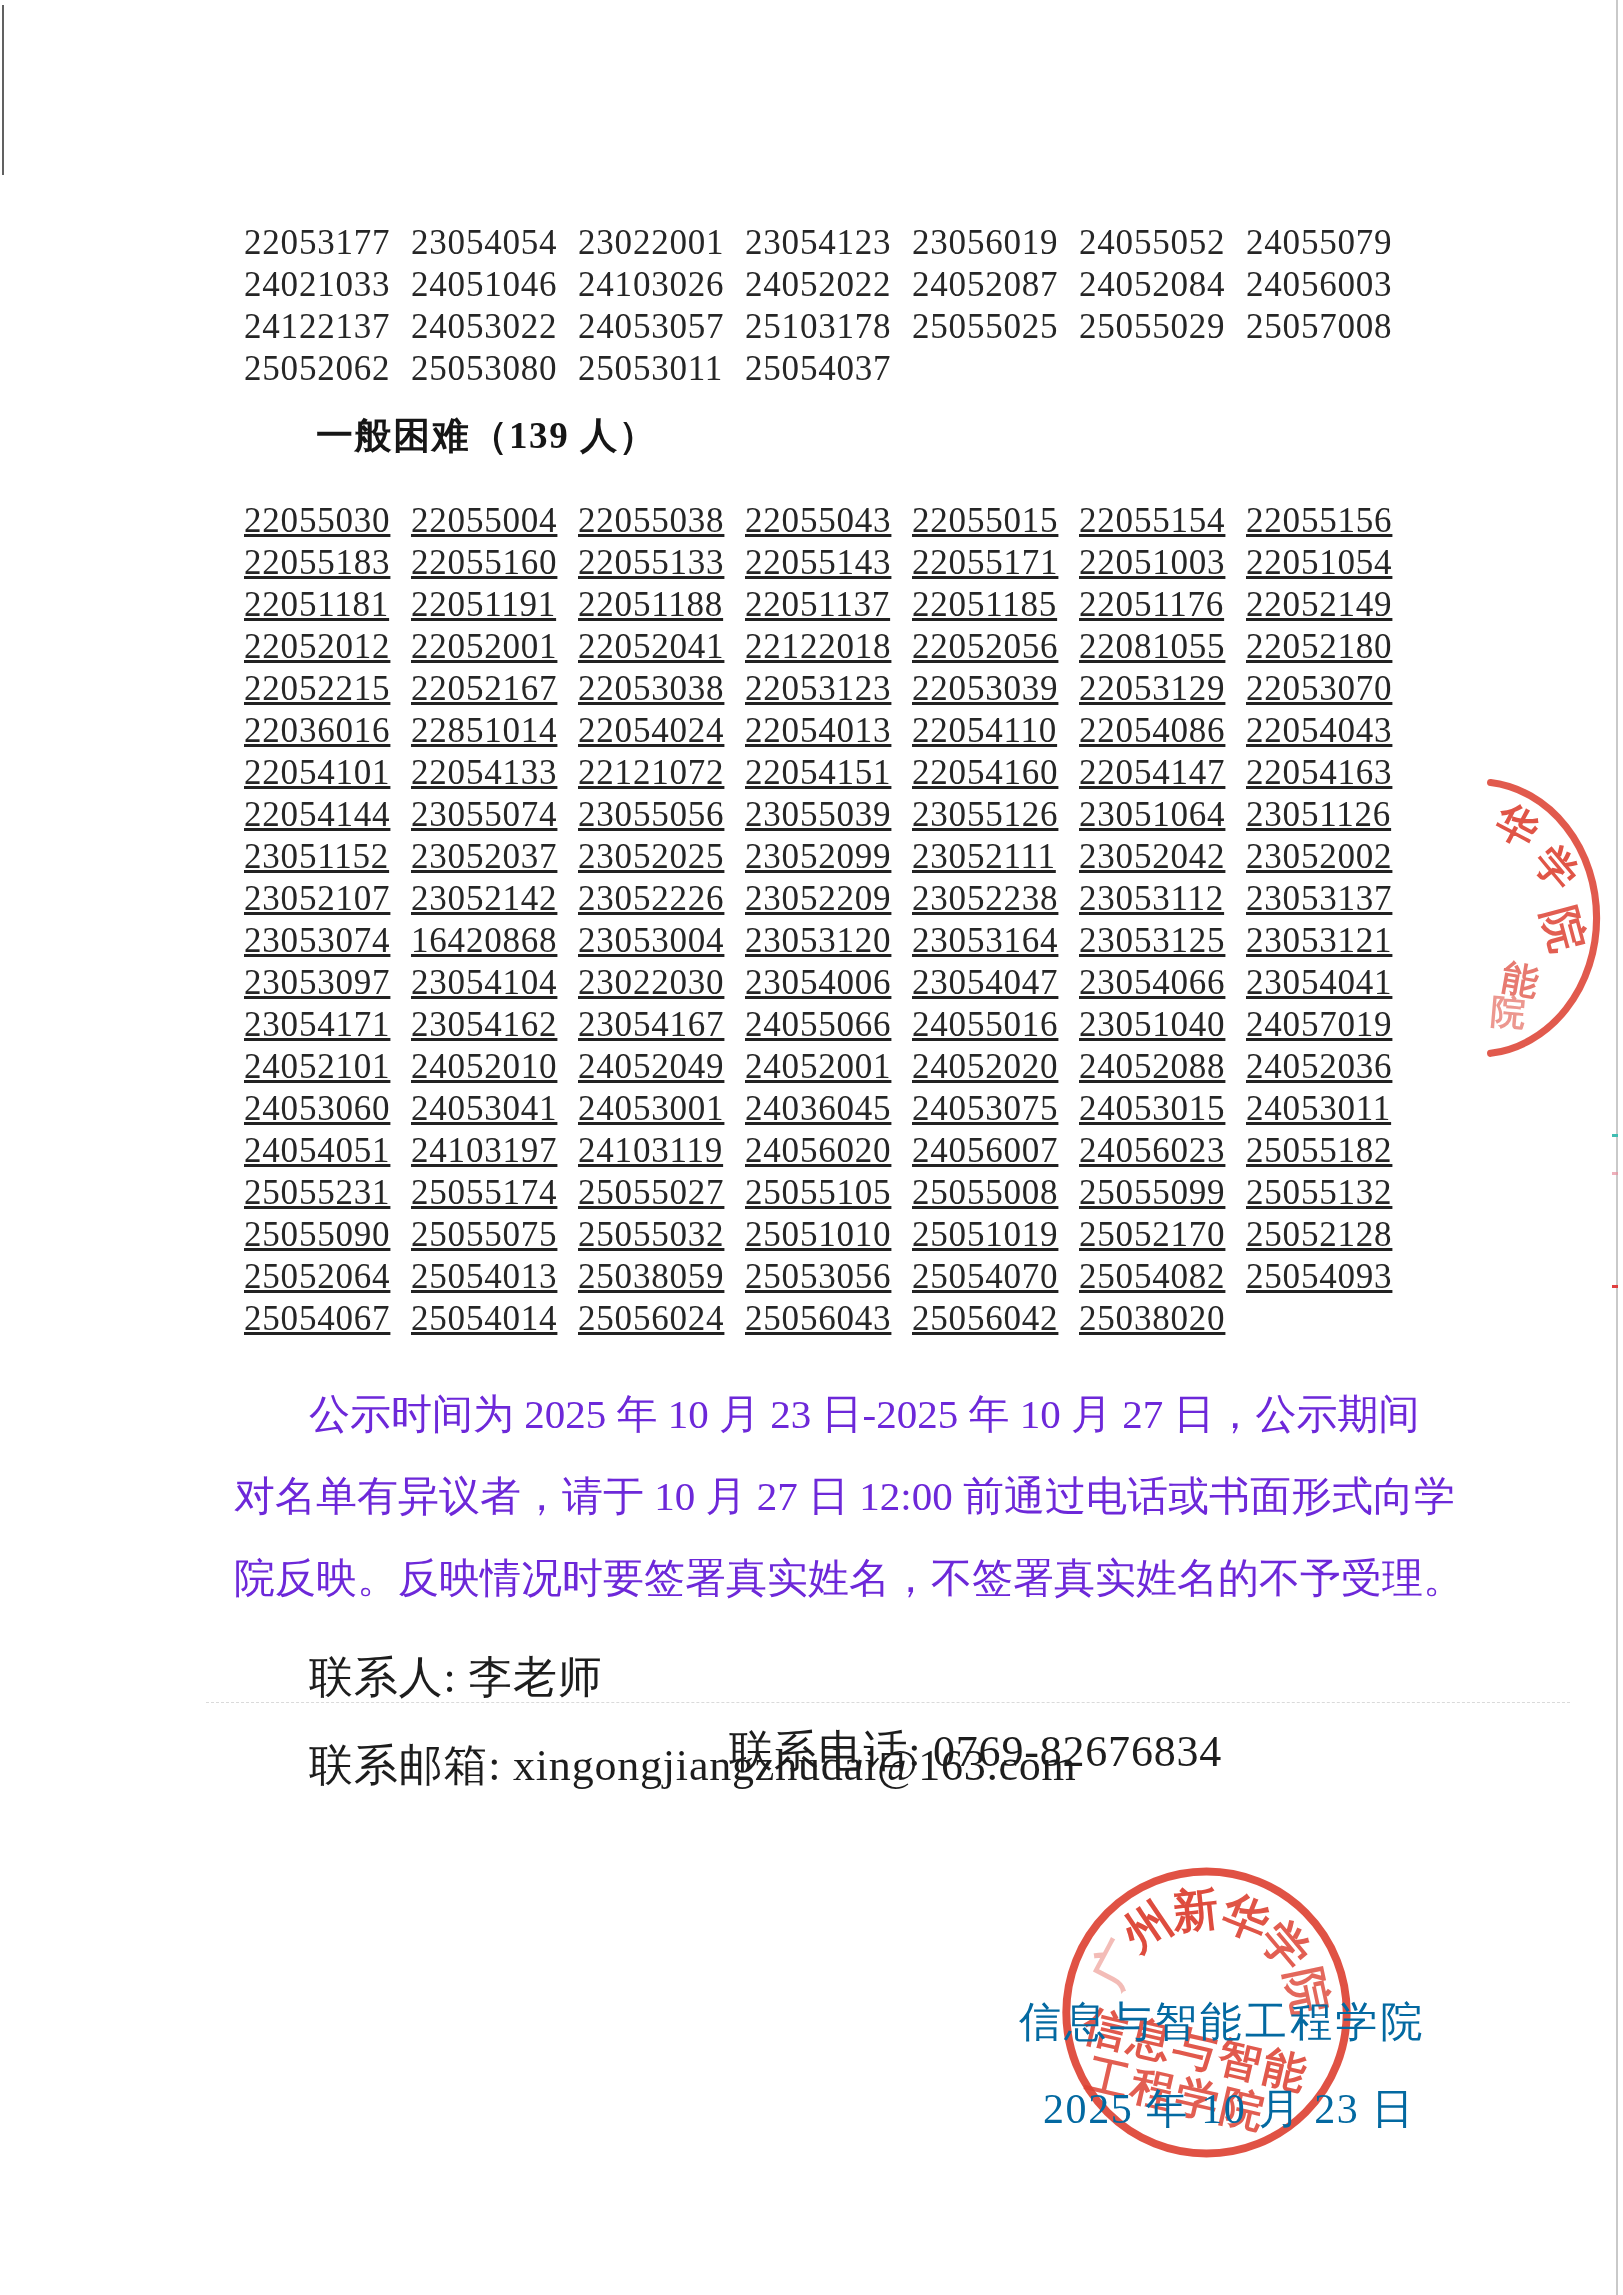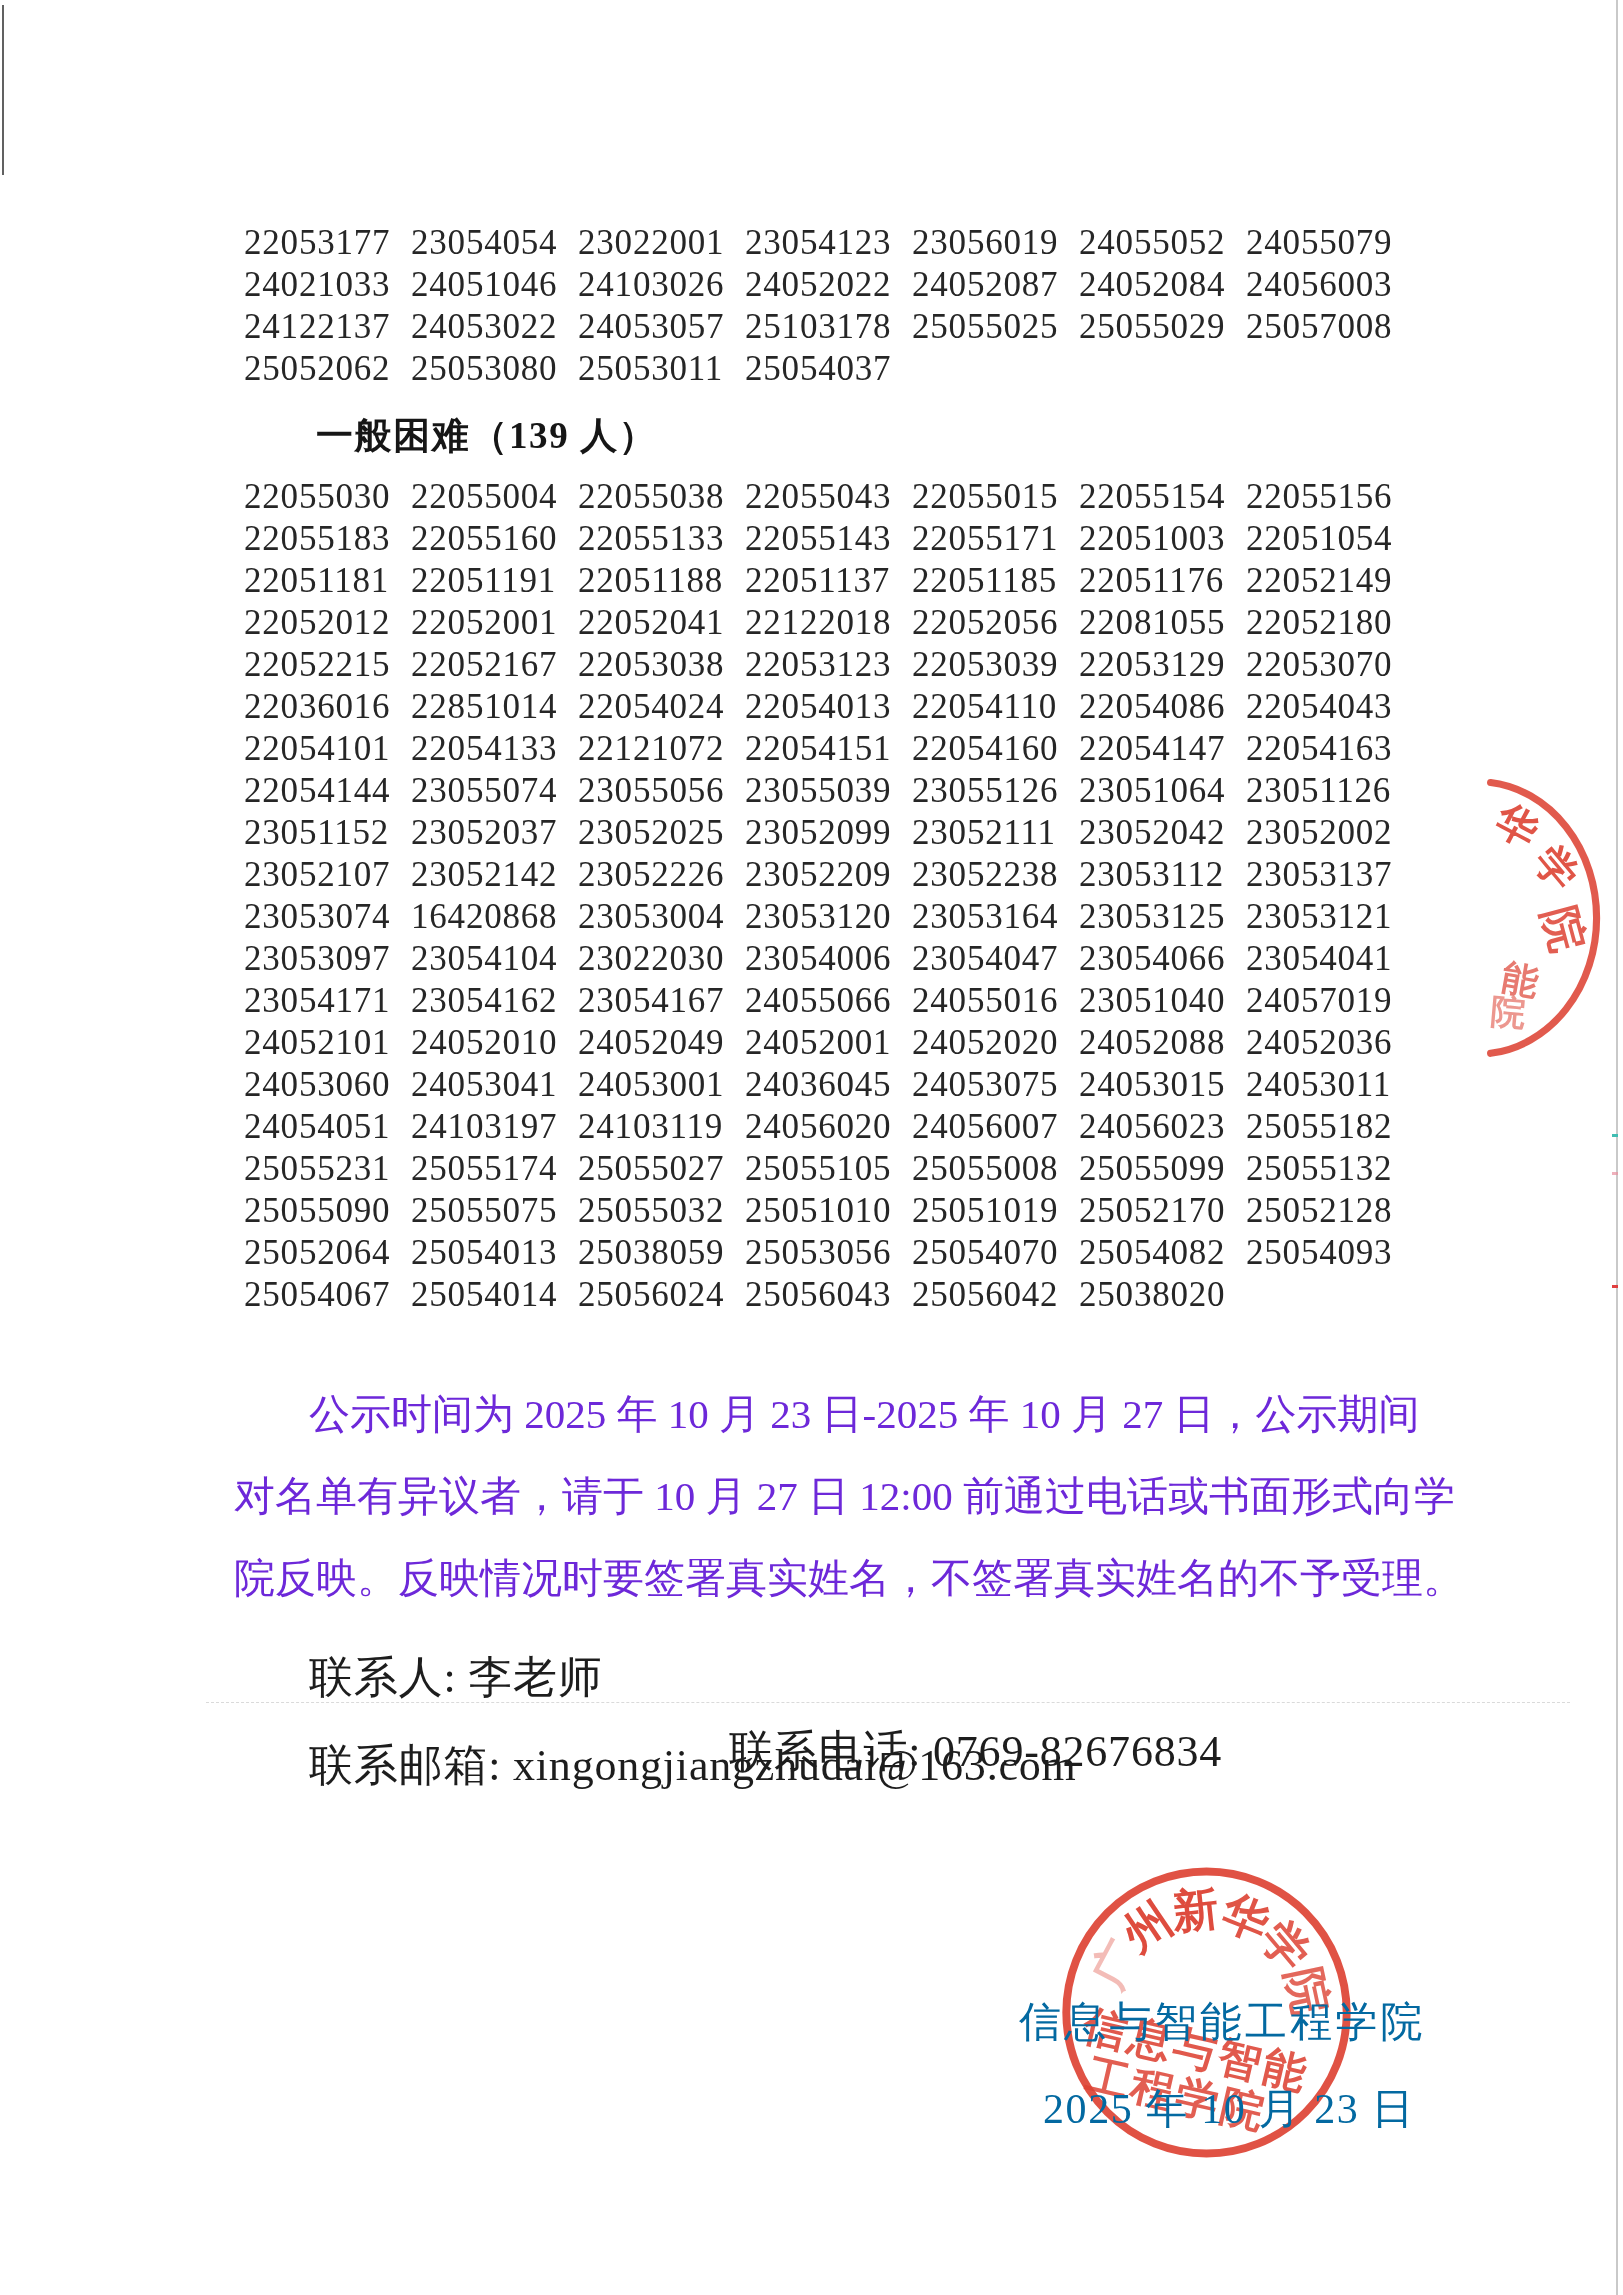--- a/index.html
+++ b/index.html
@@ -9,21 +9,21 @@
     background:#ffffff;
     overflow:hidden;
     font-family:"Liberation Serif","DejaVu Serif",serif;
     color:#222;
   }
   
   .num-grid{position:absolute;left:244px;width:1189px;}
   .num-row{display:flex;height:42px;align-items:center;}
   .num-cell{width:167px;font-size:35px;color:#262626;letter-spacing:0.8px;}
   #sec1{top:222px;}
-  #sec2{top:476px;}
+  #sec2{top:500px;text-decoration:underline;}
   
   .heading{
     position:absolute;left:316px;top:411px;
     font-size:37px;font-weight:700;color:#161616;letter-spacing:1.6px;
   }
   
   .para{position:absolute;left:234px;top:1373px;width:1150px;}
   .para-line{
     height:82px;line-height:82px;font-size:41px;color:#6d28d9;
     text-align:justify;text-align-last:justify;white-space:nowrap;

